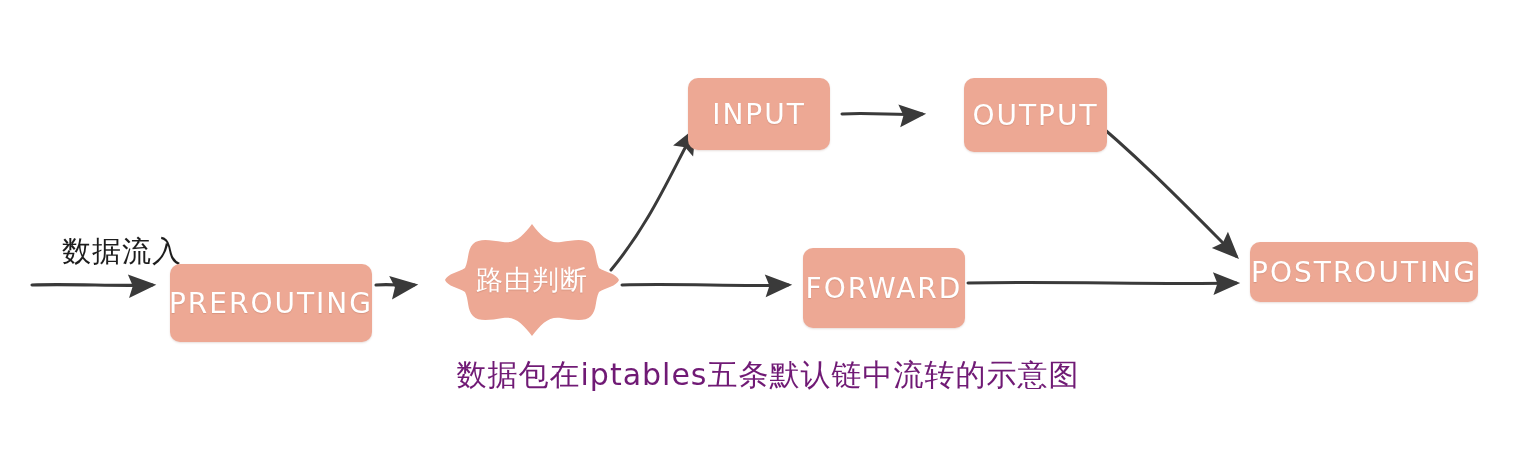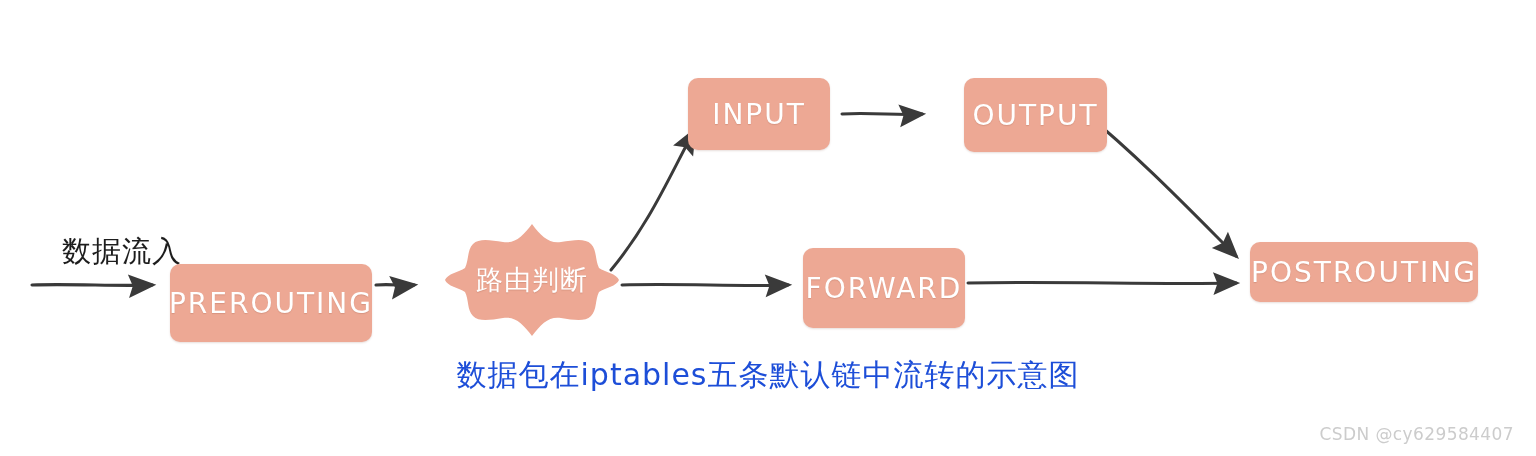--- a/index.html
+++ b/index.html
@@ -87,21 +87,21 @@
   }
 
   
   #caption {
     position: absolute;
     left: 0;
     top: 355px;
     width: 1536px;
     text-align: center;
     font-size: 30px;
-    color: #1d4ed8;
+    color: #701a75;
     letter-spacing: 1px;
     font-family: "DejaVu Sans", sans-serif;
   }
 
   
   #watermark {
     position: absolute;
     right: 22px;
     bottom: 12px;
     font-size: 17px;
@@ -192,15 +192,14 @@
   <div class="node" id="node-forward">
     <span class="node-label">FORWARD</span>
   </div>
 
   <div class="node" id="node-postrouting">
     <span class="node-label">POSTROUTING</span>
   </div>
 
   <div id="caption">数据包在iptables五条默认链中流转的示意图</div>
 
-  <div id="watermark">CSDN @cy629584407</div>
 
 </div>
 
 </body></html>

